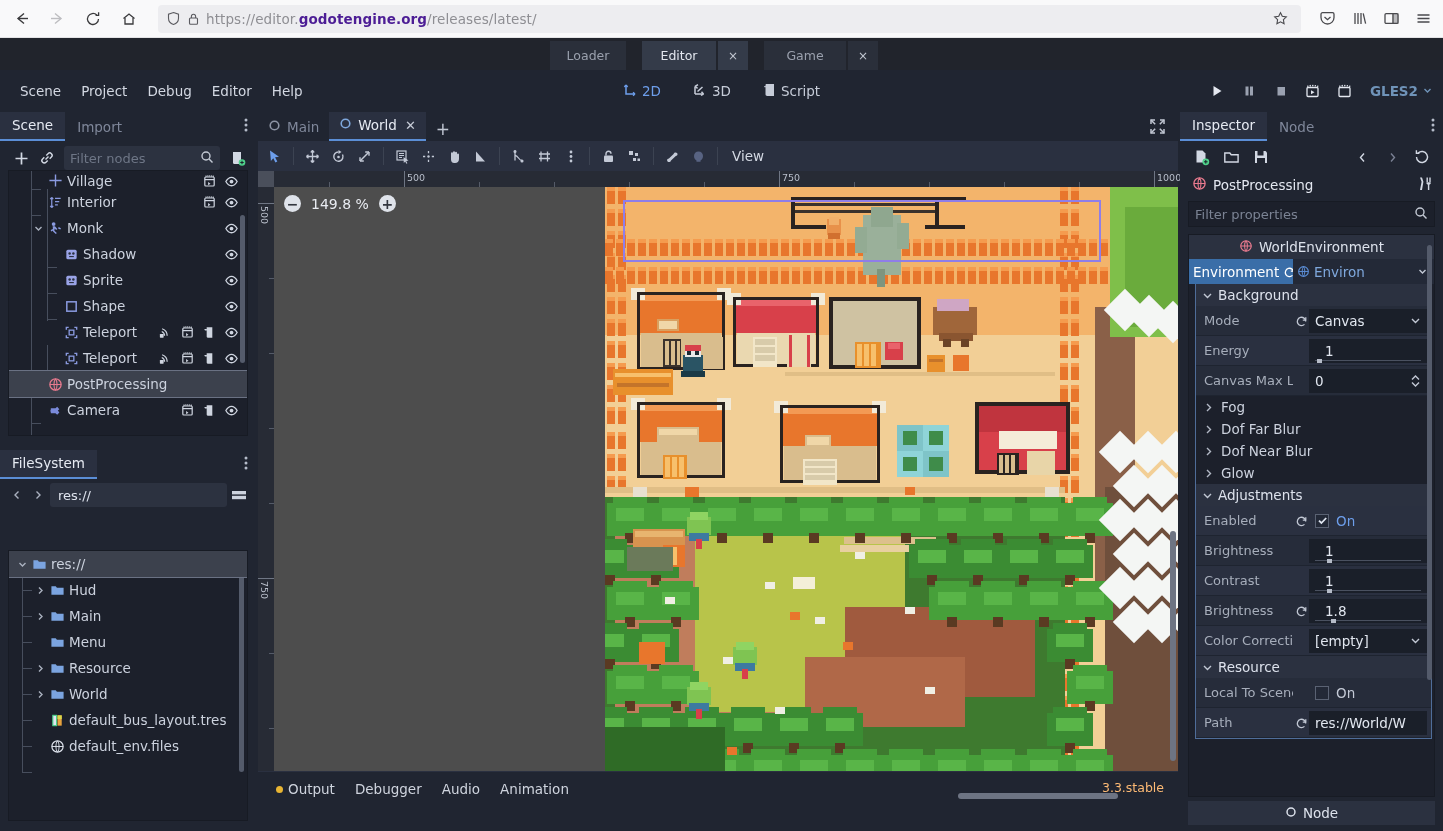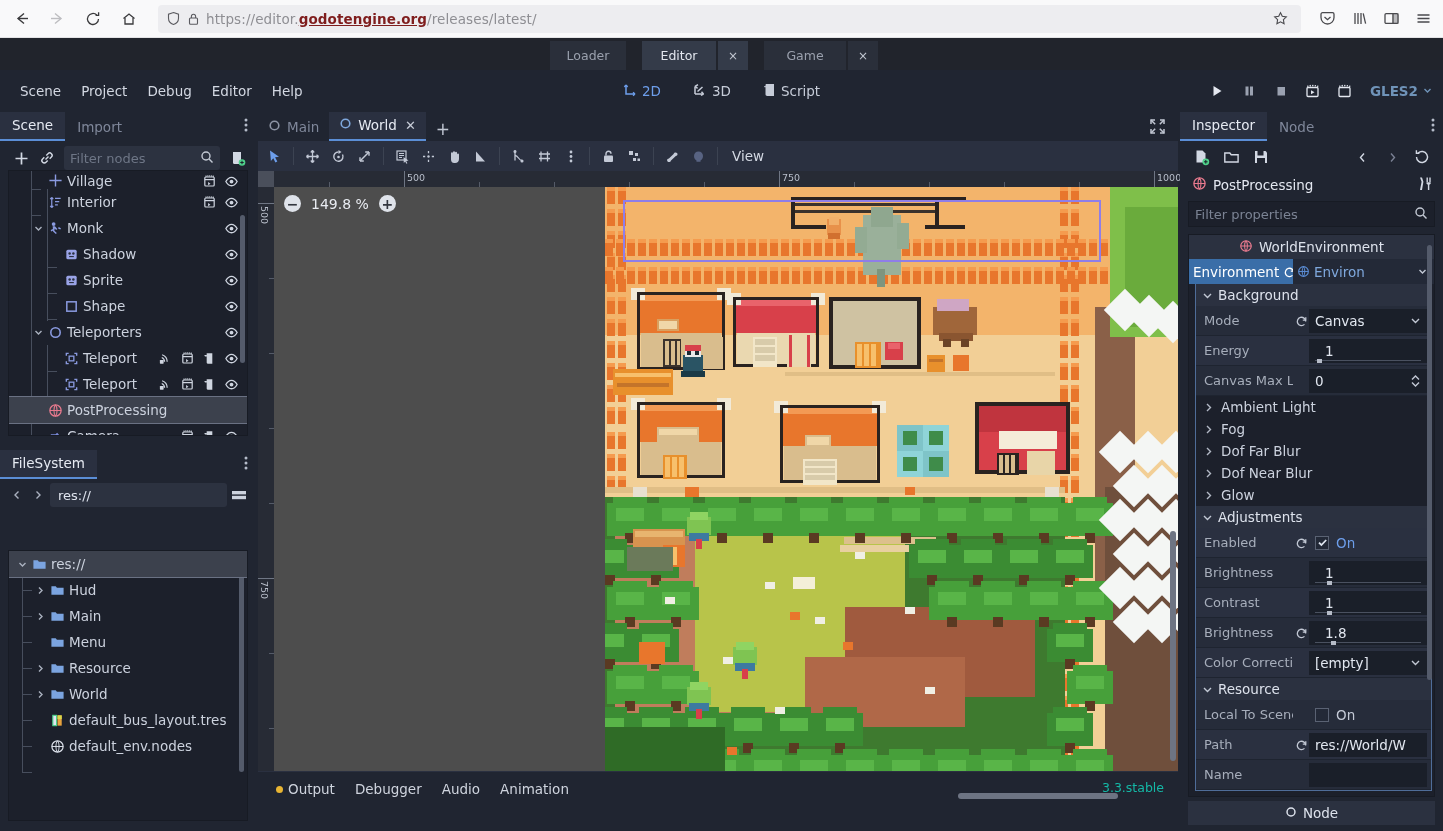--- a/index.html
+++ b/index.html
@@ -28,21 +28,21 @@
     flex: 1; height: 28px; margin: 0 10px 0 14px;
     background: #ededf0; border-radius: 4px;
     display: flex; align-items: center; padding: 0 8px;
     min-width: 0;
   }
   #urlbar .uicon { color: #5b5b60; margin-right: 6px; display:flex; }
   #url-text {
     font-size: 13.5px; color: #8e8e93; white-space: nowrap; overflow: hidden;
     flex: 1; letter-spacing: .1px;
   }
-  #url-text .dom { color: #7f1d1d; font-weight: 700; text-decoration: underline; }
+  #url-text .dom { color: #4c1d95; font-weight: 700; }
   #star-btn { width: 26px; height: 26px; display:flex; align-items:center; justify-content:center; color:#4a4a4e; }
   #browser-right { display: flex; align-items: center; padding-right: 4px; }
   #browser-right .bicon {
     width: 32px; height: 30px; display: flex; align-items: center; justify-content: center;
     color: #4a4a4e;
   }
 
   
   #page-tabs {
     position: absolute; left: 0; top: 38px; width: 1443px; height: 32px;
@@ -213,21 +213,21 @@
     left: 349px; top: 13px; width: 478px; height: 62px;
   }
 
   
   #bottom-panel {
     position: absolute; left: 0; bottom: 0; width: 920px; height: 60px; background: #202531;
     border-top: 1px solid #2a3040;
   }
   #bp-tabs { display: flex; align-items: center; height: 34px; padding-left: 10px; gap: 4px; }
   .bp-tab { font-size: 13.5px; color: #cfd4de; padding: 3px 8px; display: flex; align-items: center; gap: 5px; }
-  #bp-version { position: absolute; right: 14px; top: 8px; font-size: 12.5px; color: #14b8a6; }
+  #bp-version { position: absolute; right: 14px; top: 8px; font-size: 12.5px; color: #fdba74; }
   .outdot { width: 7px; height: 7px; border-radius: 50%; background: #e8b533; }
 
   
   #right-col { position: absolute; left: 1180px; top: 42px; width: 263px; height: 719px; background: #202531; }
   #insp-toolbar { display: flex; align-items: center; padding: 4px 10px; height: 32px; gap: 8px; }
   #insp-nav { margin-left: auto; display: flex; align-items: center; gap: 8px; }
   #insp-node-row {
     display: flex; align-items: center; gap: 6px; padding: 2px 10px 4px 12px; height: 26px;
     font-size: 13.5px; color: #e4e8f1;
   }
@@ -666,42 +666,20 @@
               <svg width="11" height="11" viewBox="0 0 11 11" fill="none" stroke="currentColor" stroke-width="1.4">
                 <path d="M4 2.5l3 3-3 3"></path>
               </svg>
             </span>
             <span class="node-icon">
               <svg width="15" height="15" viewBox="0 0 16 16">
                 <rect x="3" y="3" width="10" height="10" fill="none" stroke="#8a9ae0" stroke-width="1.6"></rect>
               </svg>
             </span>
             <span class="tree-label">Shape</span>
-            <span class="row-icons">
-              <span class="ri">
-                <svg width="15" height="15" viewBox="0 0 16 16">
-                  <path d="M8 3.5C4.5 3.5 2 8 2 8s2.5 4.5 6 4.5S14 8 14 8 11.5 3.5 8 3.5z" fill="none" stroke="#cfd5e0" stroke-width="1.4"></path>
-                <circle cx="8" cy="8" r="2" fill="#cfd5e0"></circle>
-                </svg>
-              </span>
-            </span>
-          </div>
-          <div class="tree-row">
-            <span class="tree-indent" style="width: 18px;"></span>
-            <span class="tree-arrow">
-              <svg width="11" height="11" viewBox="0 0 11 11" fill="none" stroke="currentColor" stroke-width="1.4">
-                <path d="M2.5 4l3 3 3-3"></path>
-              </svg>
-            </span>
-            <span class="node-icon">
-              <svg width="15" height="15" viewBox="0 0 16 16">
-                <circle cx="8" cy="8" r="5" fill="none" stroke="#8a9ae0" stroke-width="1.7"></circle>
-              </svg>
-            </span>
-            <span class="tree-label">Teleporters</span>
             <span class="row-icons">
               <span class="ri">
                 <svg width="15" height="15" viewBox="0 0 16 16">
                   <path d="M8 3.5C4.5 3.5 2 8 2 8s2.5 4.5 6 4.5S14 8 14 8 11.5 3.5 8 3.5z" fill="none" stroke="#cfd5e0" stroke-width="1.4"></path>
                 <circle cx="8" cy="8" r="2" fill="#cfd5e0"></circle>
                 </svg>
               </span>
             </span>
           </div>
           <div class="tree-row">
@@ -1000,21 +978,21 @@
               <svg width="11" height="11" viewBox="0 0 11 11" fill="none" stroke="currentColor" stroke-width="1.4">
                 <path d="M4 2.5l3 3-3 3"></path>
               </svg>
             </span>
             <span class="node-icon">
               <svg width="15" height="15" viewBox="0 0 16 16">
                 <circle cx="8" cy="8" r="6" fill="none" stroke="#dfe4ee" stroke-width="1.3"></circle>
                 <path d="M2 8h12M8 2c2.2 2.2 2.2 9.8 0 12M8 2c-2.2 2.2-2.2 9.8 0 12" fill="none" stroke="#dfe4ee" stroke-width="1"></path>
               </svg>
             </span>
-            <span>default_env.nodes</span>
+            <span>default_env.files</span>
           </div>
         </div>
     </div>
   </div>
 
   <div id="center">
 
     <div id="scene-tabs">
       <div class="stab">
         <span>
@@ -2174,28 +2152,20 @@
                 </svg>
               </span>
             </div>
           </div>
           <div class="sec-collapsed">
             <span style="display: flex;">
               <svg width="11" height="11" viewBox="0 0 11 11" fill="none" stroke="#b3b9c6" stroke-width="1.4">
                 <path d="M4 2l3.5 3.5L4 9"></path>
               </svg>
             </span>
-            <span>Ambient Light</span>
-          </div>
-          <div class="sec-collapsed">
-            <span style="display: flex;">
-              <svg width="11" height="11" viewBox="0 0 11 11" fill="none" stroke="#b3b9c6" stroke-width="1.4">
-                <path d="M4 2l3.5 3.5L4 9"></path>
-              </svg>
-            </span>
             <span>Fog</span>
           </div>
           <div class="sec-collapsed">
             <span style="display: flex;">
               <svg width="11" height="11" viewBox="0 0 11 11" fill="none" stroke="#b3b9c6" stroke-width="1.4">
                 <path d="M4 2l3.5 3.5L4 9"></path>
               </svg>
             </span>
             <span>Dof Far Blur</span>
           </div>
@@ -2305,27 +2275,20 @@
             <div class="prevert">
               <svg width="13" height="13" viewBox="0 0 14 14" fill="none" stroke="#c2c8d4" stroke-width="1.4">
                 <path d="M11.5 8a4.5 4.5 0 1 0-1.3 3.2"></path>
                 <path d="M11.6 3.5v3.2H8.4"></path>
               </svg>
             </div>
             <div class="pval">
               <span>res://World/W</span>
             </div>
           </div>
-          <div class="prow">
-            <div class="pname">Name</div>
-            <div class="prevert"></div>
-            <div class="pval">
-              <span></span>
-            </div>
-          </div>
         </div>
 
       <div id="insp-scroll"></div>
     </div>
 
     <div id="insp-footer">
       <span>
         <svg width="12" height="12" viewBox="0 0 13 13" fill="none" stroke="#dde2ec" stroke-width="1.6">
             <circle cx="6.5" cy="6.5" r="4.3"></circle>
           </svg>

